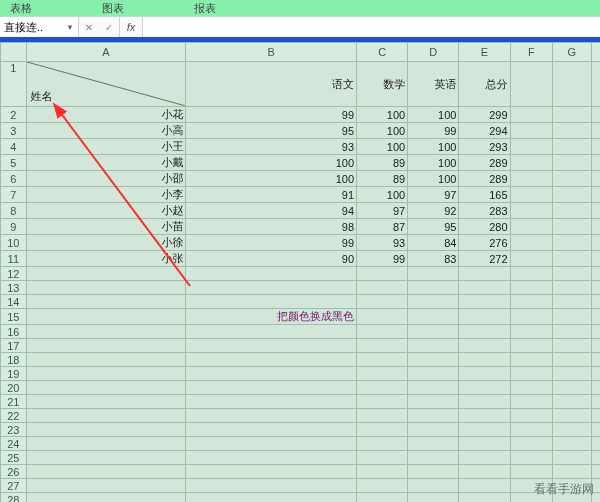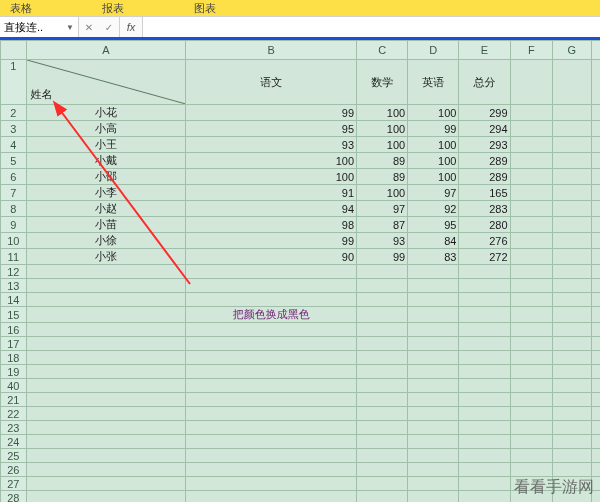--- a/index.html
+++ b/index.html
@@ -10,36 +10,36 @@
   background: #f5f5f5;
   width: 600px;
   height: 502px;
   overflow: hidden;
   position: relative;
 }
 
 
 .menubar {
   height: 16px;
-  background: #fde047;
+  background: #86efac;
   display: flex;
   align-items: center;
   font-size: 11px;
   color: #444;
   border-bottom: 1px solid #d0d0d0;
 }
 .menubar .menu-item { padding: 0 60px 0 10px; white-space: nowrap; }
 
 
 .fx-row {
   height: 20px;
   background: #fafafa;
   display: flex;
   align-items: stretch;
-  border-bottom: 3px solid #1d4ed8;
+  border-bottom: 5px solid #1d4ed8;
 }
 .namebox {
   width: 70px;
   border-right: 1px solid #d0d0d0;
   display: flex;
   align-items: center;
   padding: 0 4px;
   font-size: 11px;
   background: #fff;
   justify-content: space-between;
@@ -108,21 +108,21 @@
 .cF { width: 40px; }
 .cG { width: 36px; }
 .cH { width: 36px; }
 
 
 td {
   background: #d2e7d9;
   font-size: 11px;
   color: #1a1a1a;
 }
-td.txt { text-align: center; }
+td.txt { text-align: right; }
 td.num { text-align: right; }
 td.blank { background:#d2e7d9; }
 
 
 tr.tallrow td, tr.tallrow th.rowhdr { height: 44px; vertical-align: top; }
 tr.tallrow td { vertical-align: middle; }
 td.diagcell { position: relative; padding:0; }
 td.diagcell .lbl-top { position:absolute; top:2px; right:6px; }
 td.diagcell .lbl-bot { position:absolute; bottom:2px; left:4px;font-family:Liberation Mono, monospace; }
 td.diagcell svg { position:absolute; top:0; left:0; width:100%; height:100%; }
@@ -141,33 +141,33 @@
 .annotation {
   color: #701a75;
   font-size: 11px;
 }
 
 
 .watermark {
   position: absolute;
   right: 6px;
   bottom: 4px;
-  font-size: 16px;
+  font-size: 12px;
   color: rgba(60,60,60,0.7);
   font-family: "Microsoft YaHei", sans-serif;
   pointer-events: none;
 }
 </style>
 </head>
 <body>
 
 <div class="menubar">
   <span class="menu-item">表格</span>
+  <span class="menu-item">图表</span>
   <span class="menu-item">报表</span>
-  <span class="menu-item">图表</span>
 </div>
 
 <div class="fx-row">
   <div class="namebox">
     <span>直接连..</span>
     <span class="dd">▼</span>
   </div>
   <div class="fx-controls">
     <span>✕</span>
     <span>✓</span>
@@ -416,21 +416,21 @@
           <td class="blank"></td>
           <td class="blank"></td>
           <td class="blank"></td>
           <td class="blank"></td>
           <td class="blank"></td>
           <td class="blank"></td>
           <td class="blank"></td>
           <td class="blank"></td>
         </tr>
         <tr>
-          <th class="rowhdr">40</th>
+          <th class="rowhdr">20</th>
           <td class="blank"></td>
           <td class="blank"></td>
           <td class="blank"></td>
           <td class="blank"></td>
           <td class="blank"></td>
           <td class="blank"></td>
           <td class="blank"></td>
           <td class="blank"></td>
         </tr>
         <tr>

